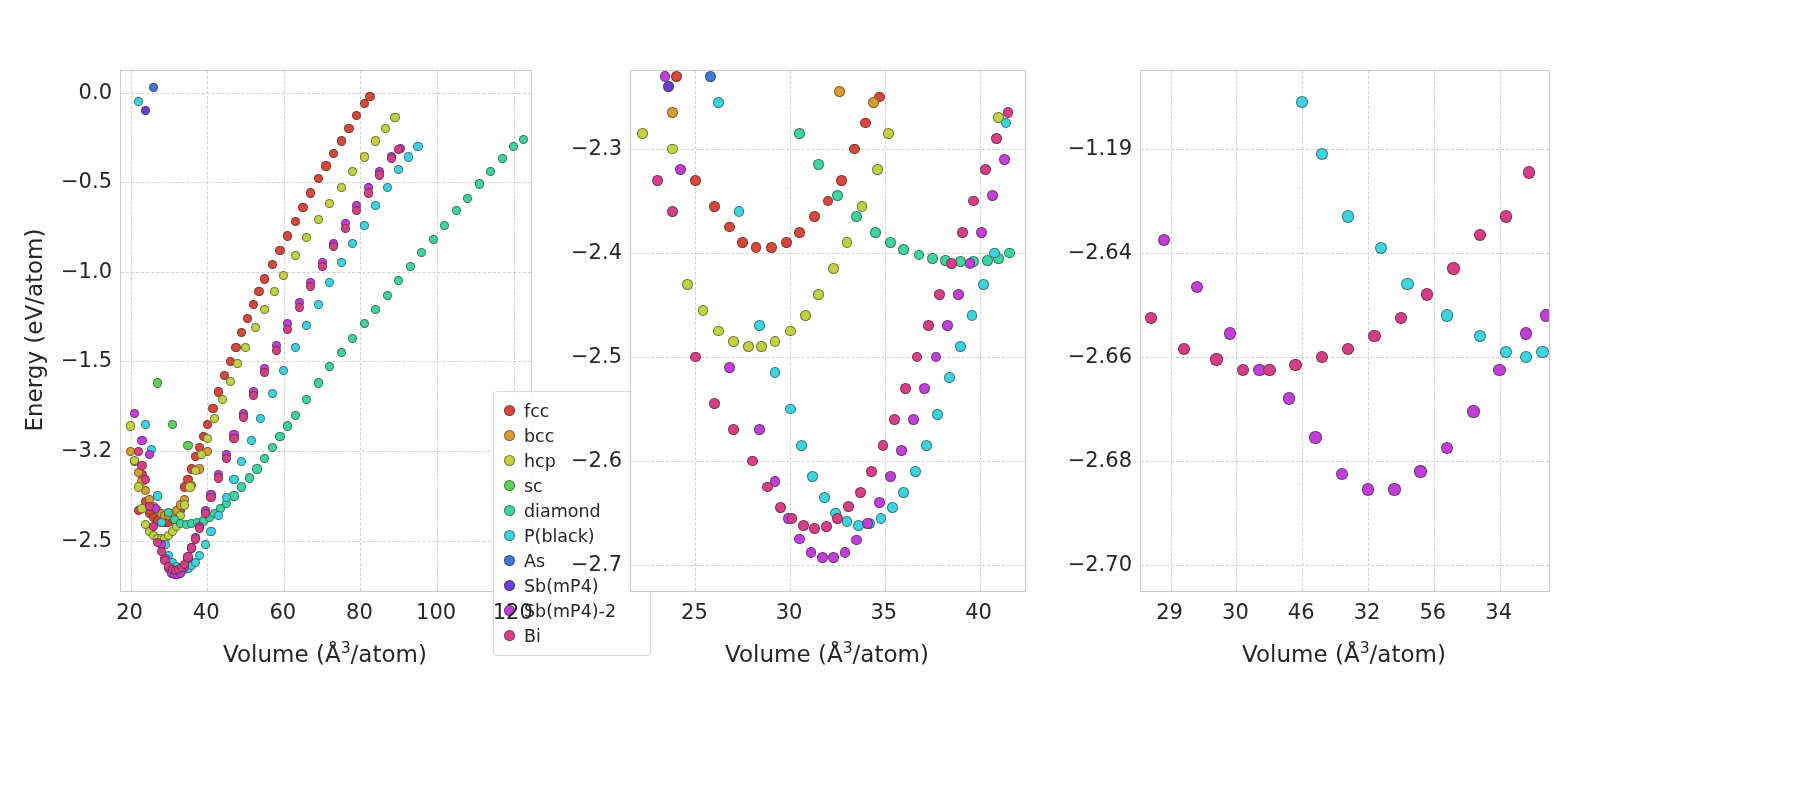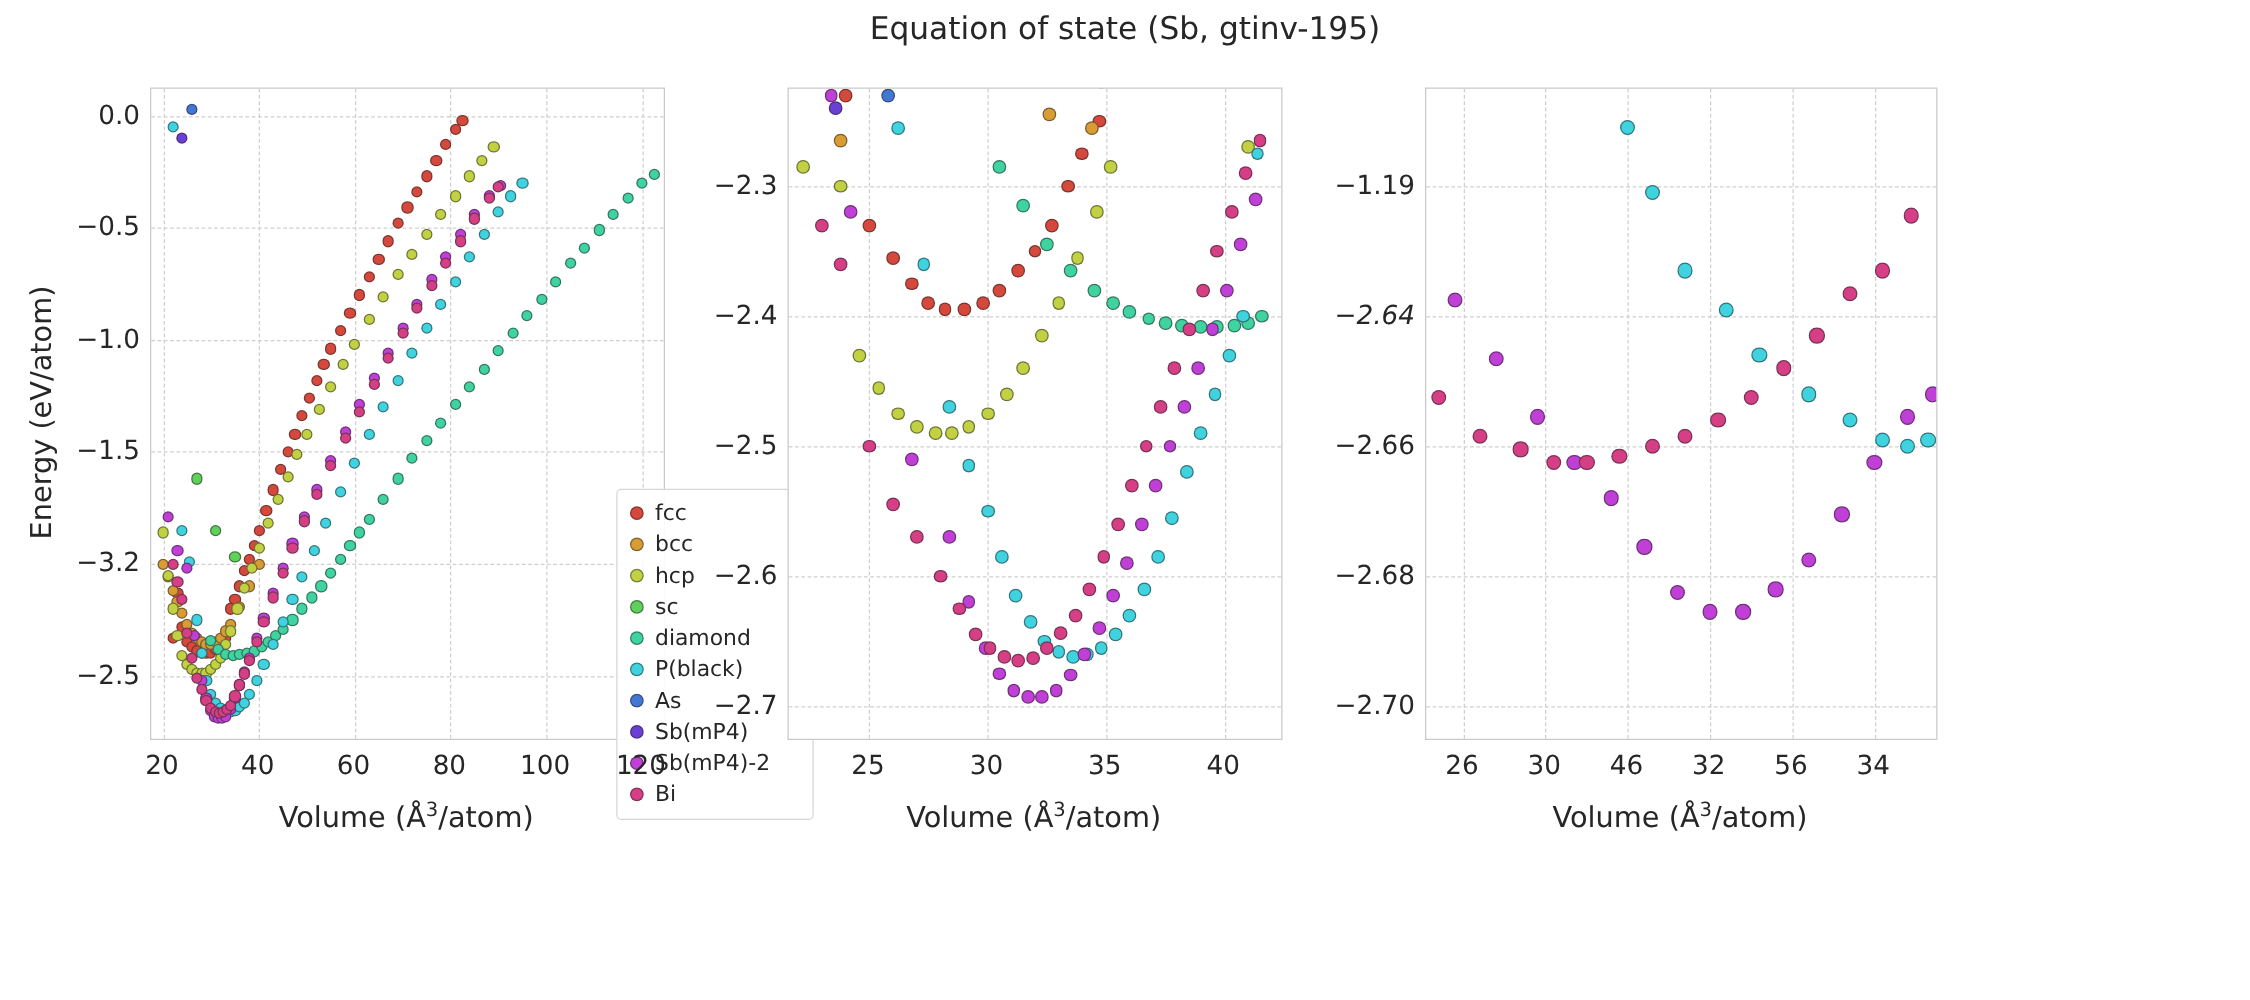--- a/index.html
+++ b/index.html
@@ -25,21 +25,20 @@
   .lrow{position:relative;height:25px;display:flex;align-items:center;}
   .lmark{width:30px;display:flex;justify-content:center;align-items:center;}
   .lmark i{display:block;width:9px;height:9px;border-radius:50%;border:0.8px solid rgba(40,40,40,0.5);}
   .ltext{font-size:17.5px;color:#262626;white-space:nowrap;}
   sup{font-size:0.68em;vertical-align:super;}
 </style>
 </head>
 <body>
 
 <div id="fig">
-  <div id="title">Equation of state (Sb, gtinv-195)</div>
 
   <div id="ylabel" style="left: -68.5px; top: 317px; width: auto;">
     <span>Energy (eV/atom)</span>
   </div>
 
   <div class="panel" id="p1">
     <div class="grid">
         <div class="gv" style="left: 9.57944px;"></div>
         <div class="gv" style="left: 86.215px;"></div>
         <div class="gv" style="left: 162.85px;"></div>
@@ -595,25 +594,25 @@
     <div class="xtick" style="left: 694.404px; top: 600px;">25</div>
     <div class="xtick" style="left: 789.115px; top: 600px;">30</div>
     <div class="xtick" style="left: 883.827px; top: 600px;">35</div>
     <div class="xtick" style="left: 978.538px; top: 600px;">40</div>
     <div class="ytick" style="left: 542px; width: 80px; top: 148px;">−2.3</div>
     <div class="ytick" style="left: 542px; width: 80px; top: 252px;">−2.4</div>
     <div class="ytick" style="left: 542px; width: 80px; top: 356px;">−2.5</div>
     <div class="ytick" style="left: 542px; width: 80px; top: 460px;">−2.6</div>
     <div class="ytick" style="left: 542px; width: 80px; top: 564px;">−2.7</div>
     <div class="xlabel" style="left: 630px; width: 394px; top: 638px;"><span>Volume (</span><span>Å</span><sup>3</sup><span>/atom)</span></div>
-    <div class="xtick" style="left: 1169.61px; top: 600px;">26</div>
+    <div class="xtick" style="left: 1169.61px; top: 600px;">29</div>
     <div class="xtick" style="left: 1235.42px; top: 600px;">30</div>
     <div class="xtick" style="left: 1301.23px; top: 600px;">46</div>
     <div class="xtick" style="left: 1367.03px; top: 600px;">32</div>
     <div class="xtick" style="left: 1432.84px; top: 600px;">56</div>
     <div class="xtick" style="left: 1498.65px; top: 600px;">34</div>
     <div class="ytick" style="left: 1052px; width: 80px; top: 148px;">−1.19</div>
-    <div class="ytick" style="left: 1052px; width: 80px; top: 252px; font-style: italic;">−2.64</div>
+    <div class="ytick" style="left: 1052px; width: 80px; top: 252px;">−2.64</div>
     <div class="ytick" style="left: 1052px; width: 80px; top: 356px;">−2.66</div>
     <div class="ytick" style="left: 1052px; width: 80px; top: 460px;">−2.68</div>
     <div class="ytick" style="left: 1052px; width: 80px; top: 564px;">−2.70</div>
     <div class="xlabel" style="left: 1140px; width: 408px; top: 638px;"><span>Volume (</span><span>Å</span><sup>3</sup><span>/atom)</span></div>
   </div>
 
 </body></html>

